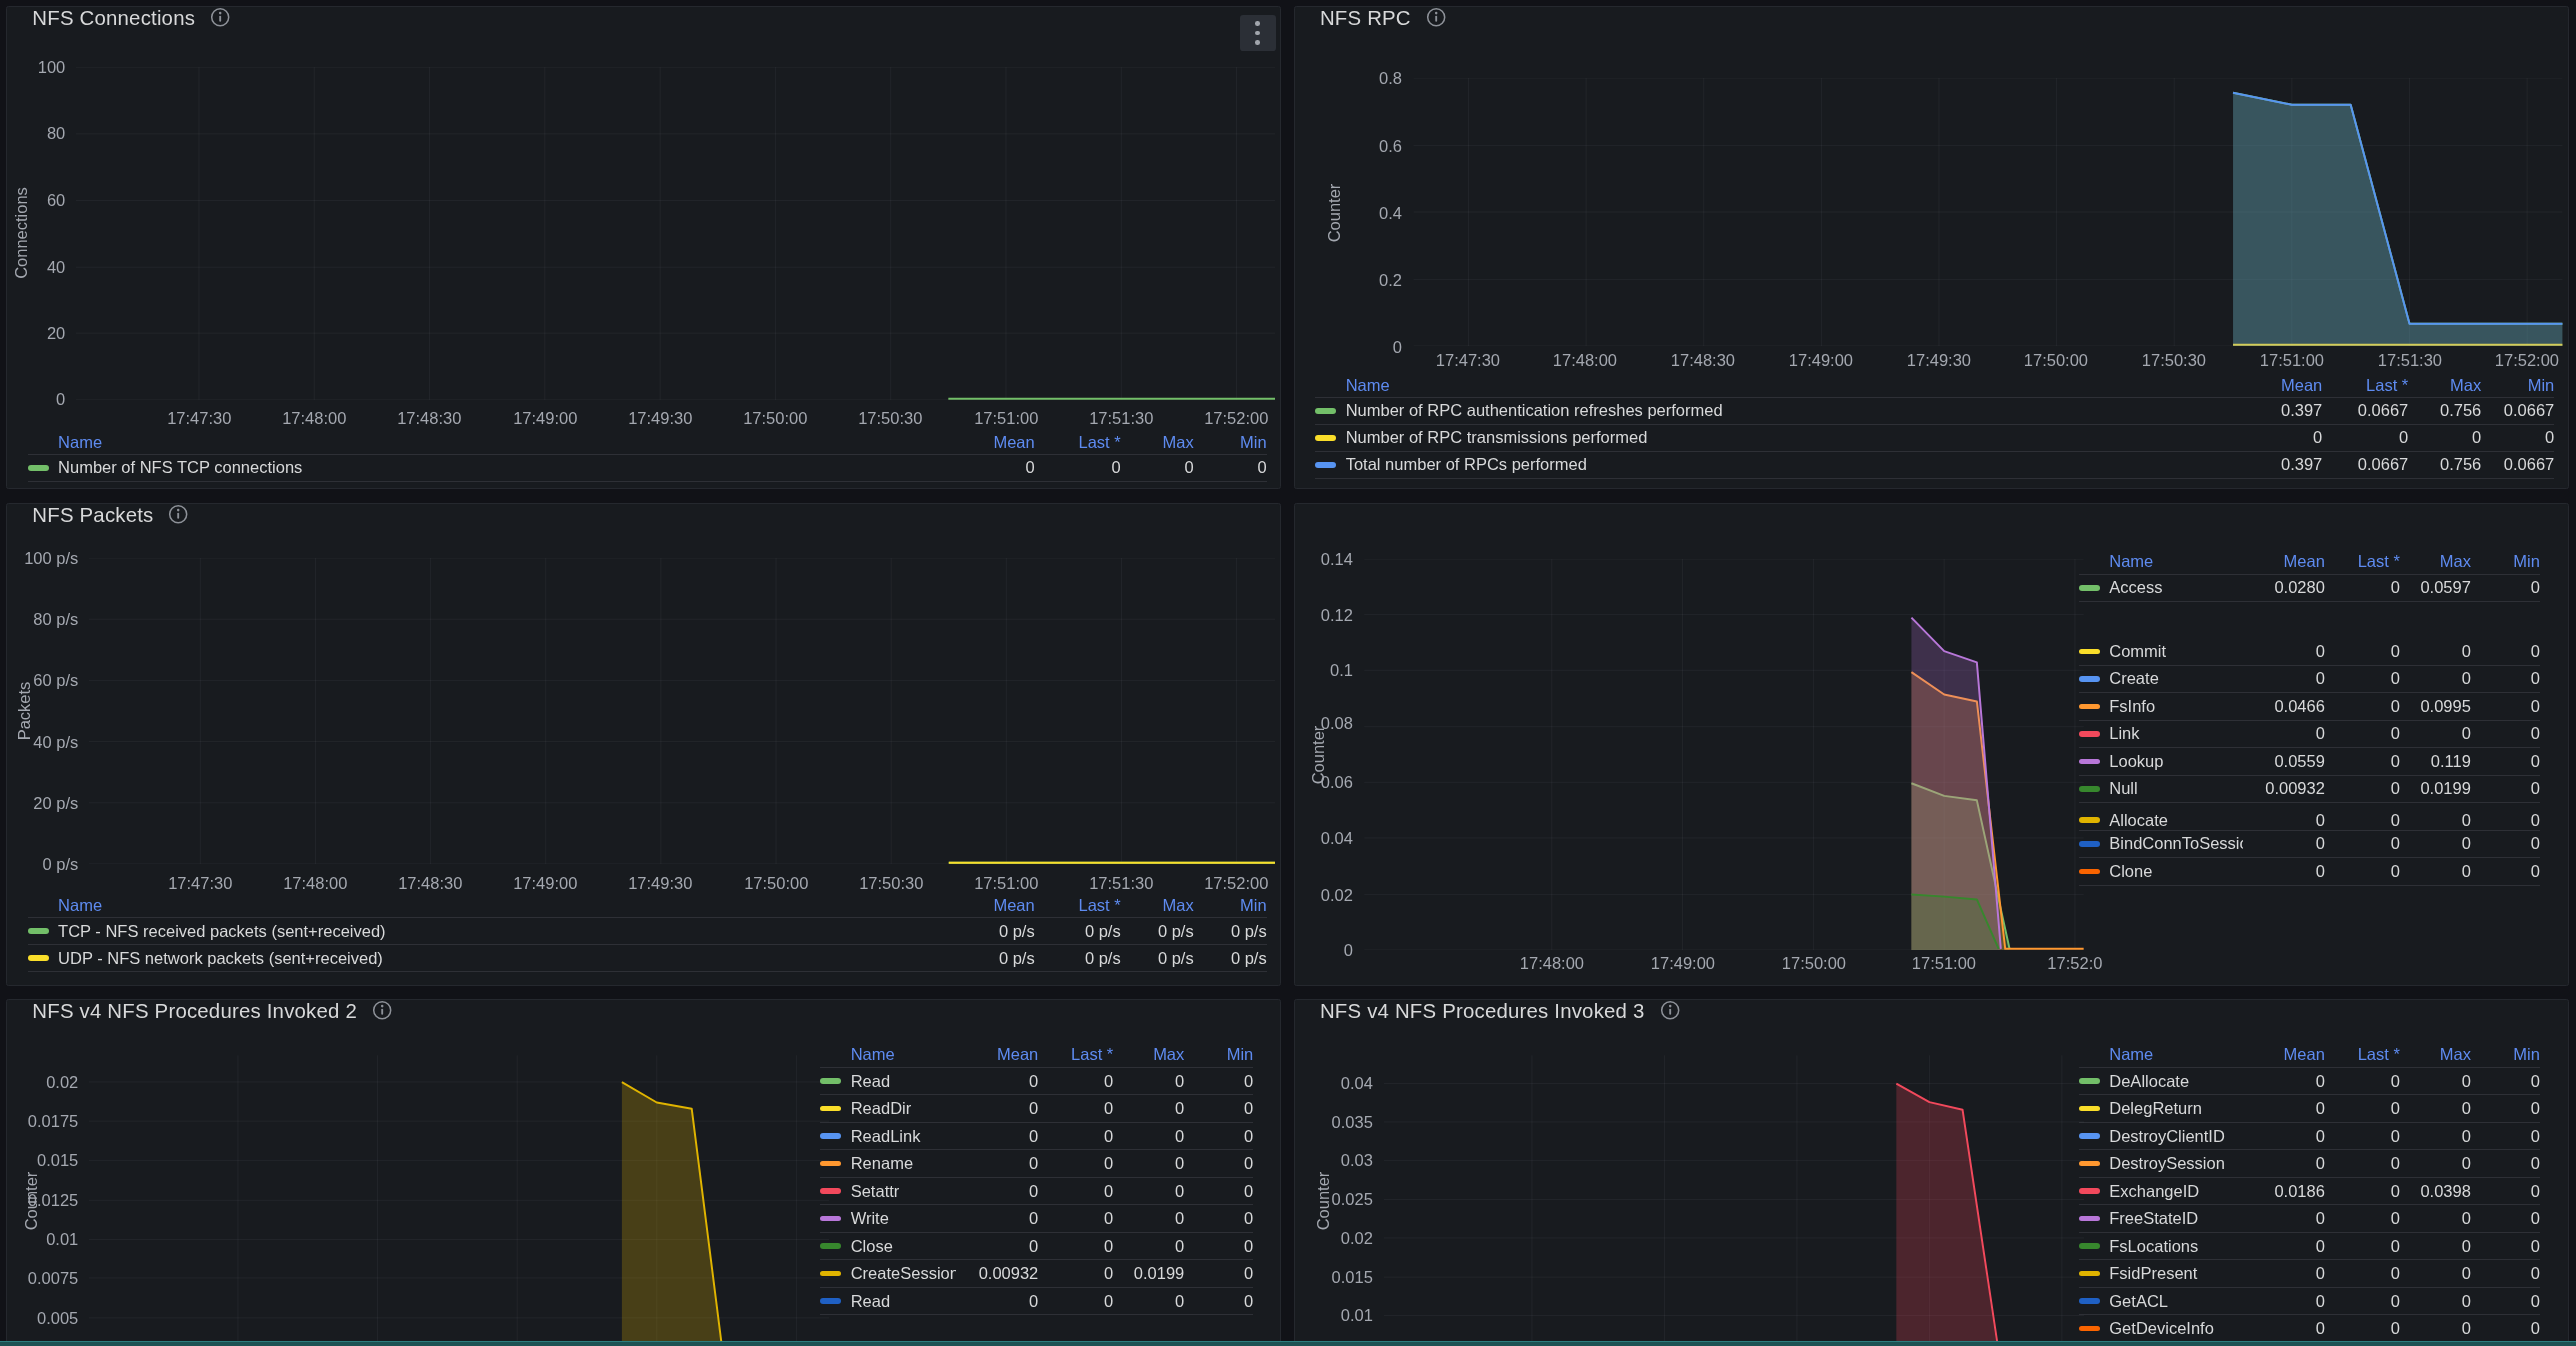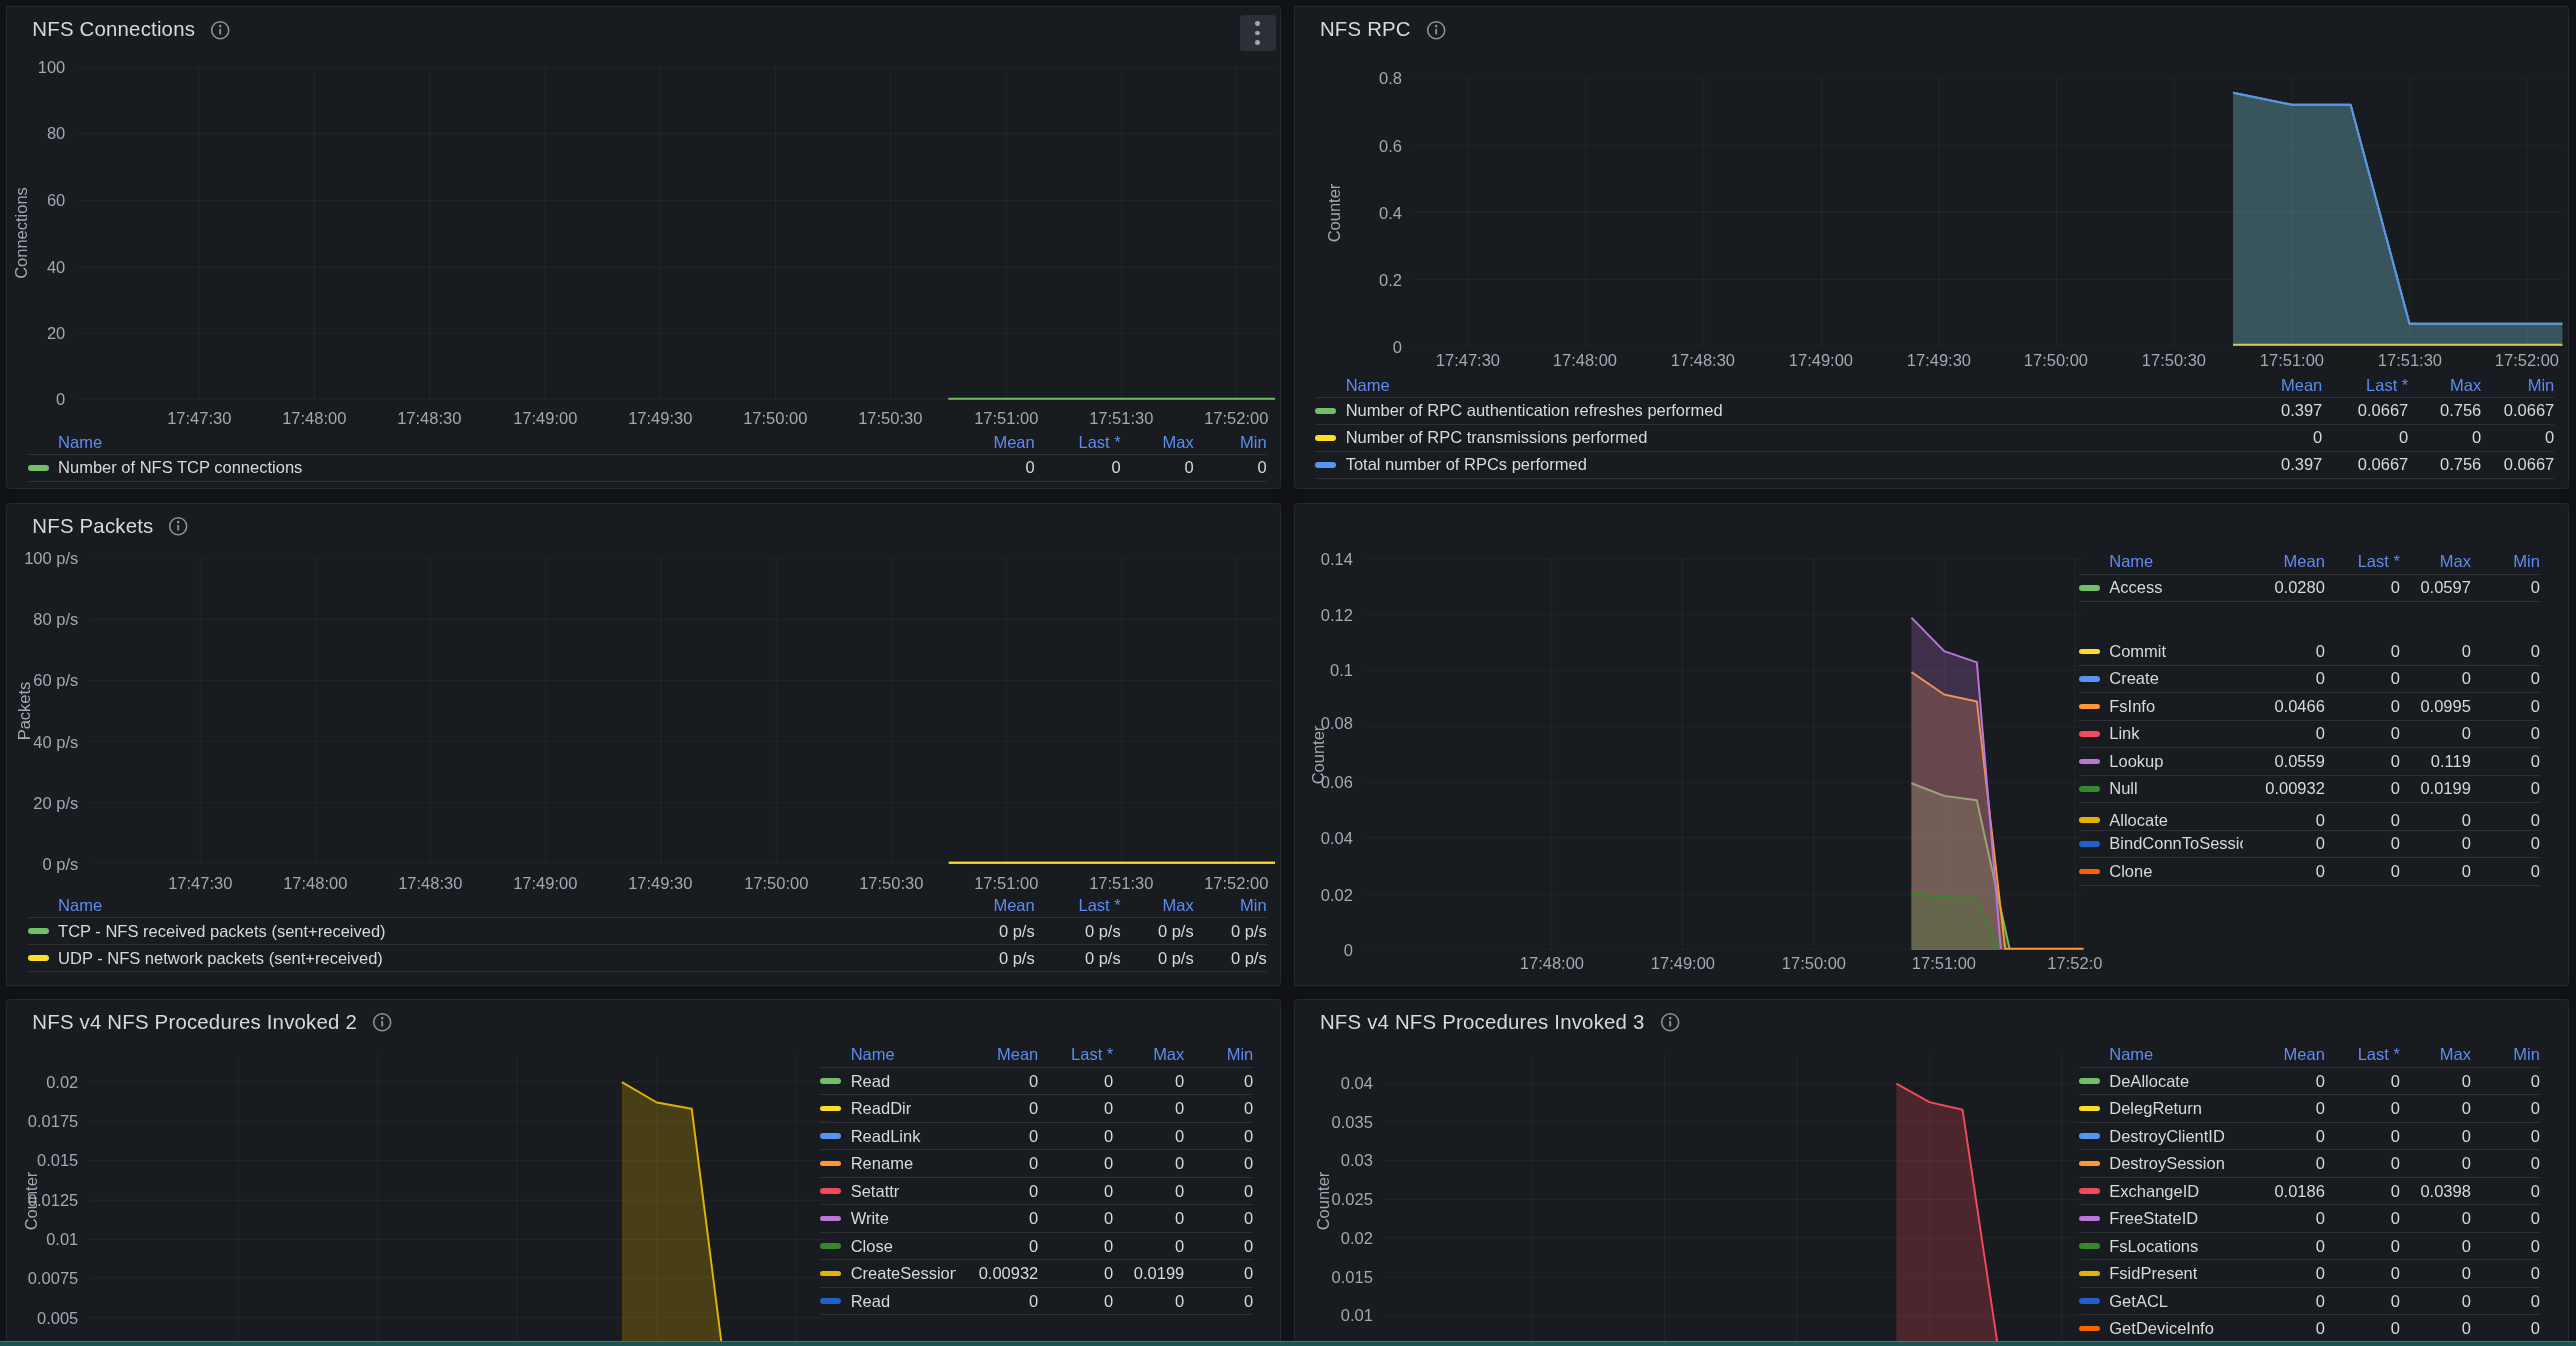--- a/index.html
+++ b/index.html
@@ -4,21 +4,21 @@
 <style>
   * { box-sizing: border-box; margin: 0; padding: 0; }
   html,body { width: 2576px; height: 1347px; background: #111217; overflow: hidden;
     font-family: "Liberation Sans", "DejaVu Sans", sans-serif; }
   .grid { position: absolute; inset: 0; padding: 6.3px; display: grid;
     grid-template-columns: 1275px 1275px; grid-template-rows: 483px 483px 483px;
     column-gap: 12.6px; row-gap: 13.3px; }
   .panel { position: relative; background: #181b1f; border: 0.8px solid #25282e;
     border-radius: 2.4px; overflow: hidden; }
   .panel-header { position: absolute; top: 0; left: 0; right: 8px; height: 45px;
-    display: flex; align-items: center; padding-left: 25px; gap: 15px; z-index: 5; }
+    display: flex; align-items: flex-start; padding-left: 25px; gap: 15px; z-index: 5; }
   .panel-title { font-size: 20.4px; font-weight: 500; color: #d8d9da; letter-spacing: 0.2px; }
   .info-icon { width: 20.4px; height: 20.4px; display: inline-block; }
   .kebab { position: absolute; top: 7.8px; right: 4.7px; width: 36px; height: 36px;
     background: #2b2f36; border-radius: 3.1px; display: flex; flex-direction: column;
     align-items: center; justify-content: center; gap: 4.7px; cursor: pointer; z-index: 6; }
   .kebab .dot { width: 4.7px; height: 4.7px; border-radius: 50%; background: #a2a6ad; }
   .ytick { position: absolute; transform: translateY(-50%); text-align: right;
     font-size: 16.5px; color: #a4a8b0; white-space: nowrap; }
   .xtick { position: absolute; transform: translateX(-50%); font-size: 16.5px;
     color: #a4a8b0; white-space: nowrap; }

